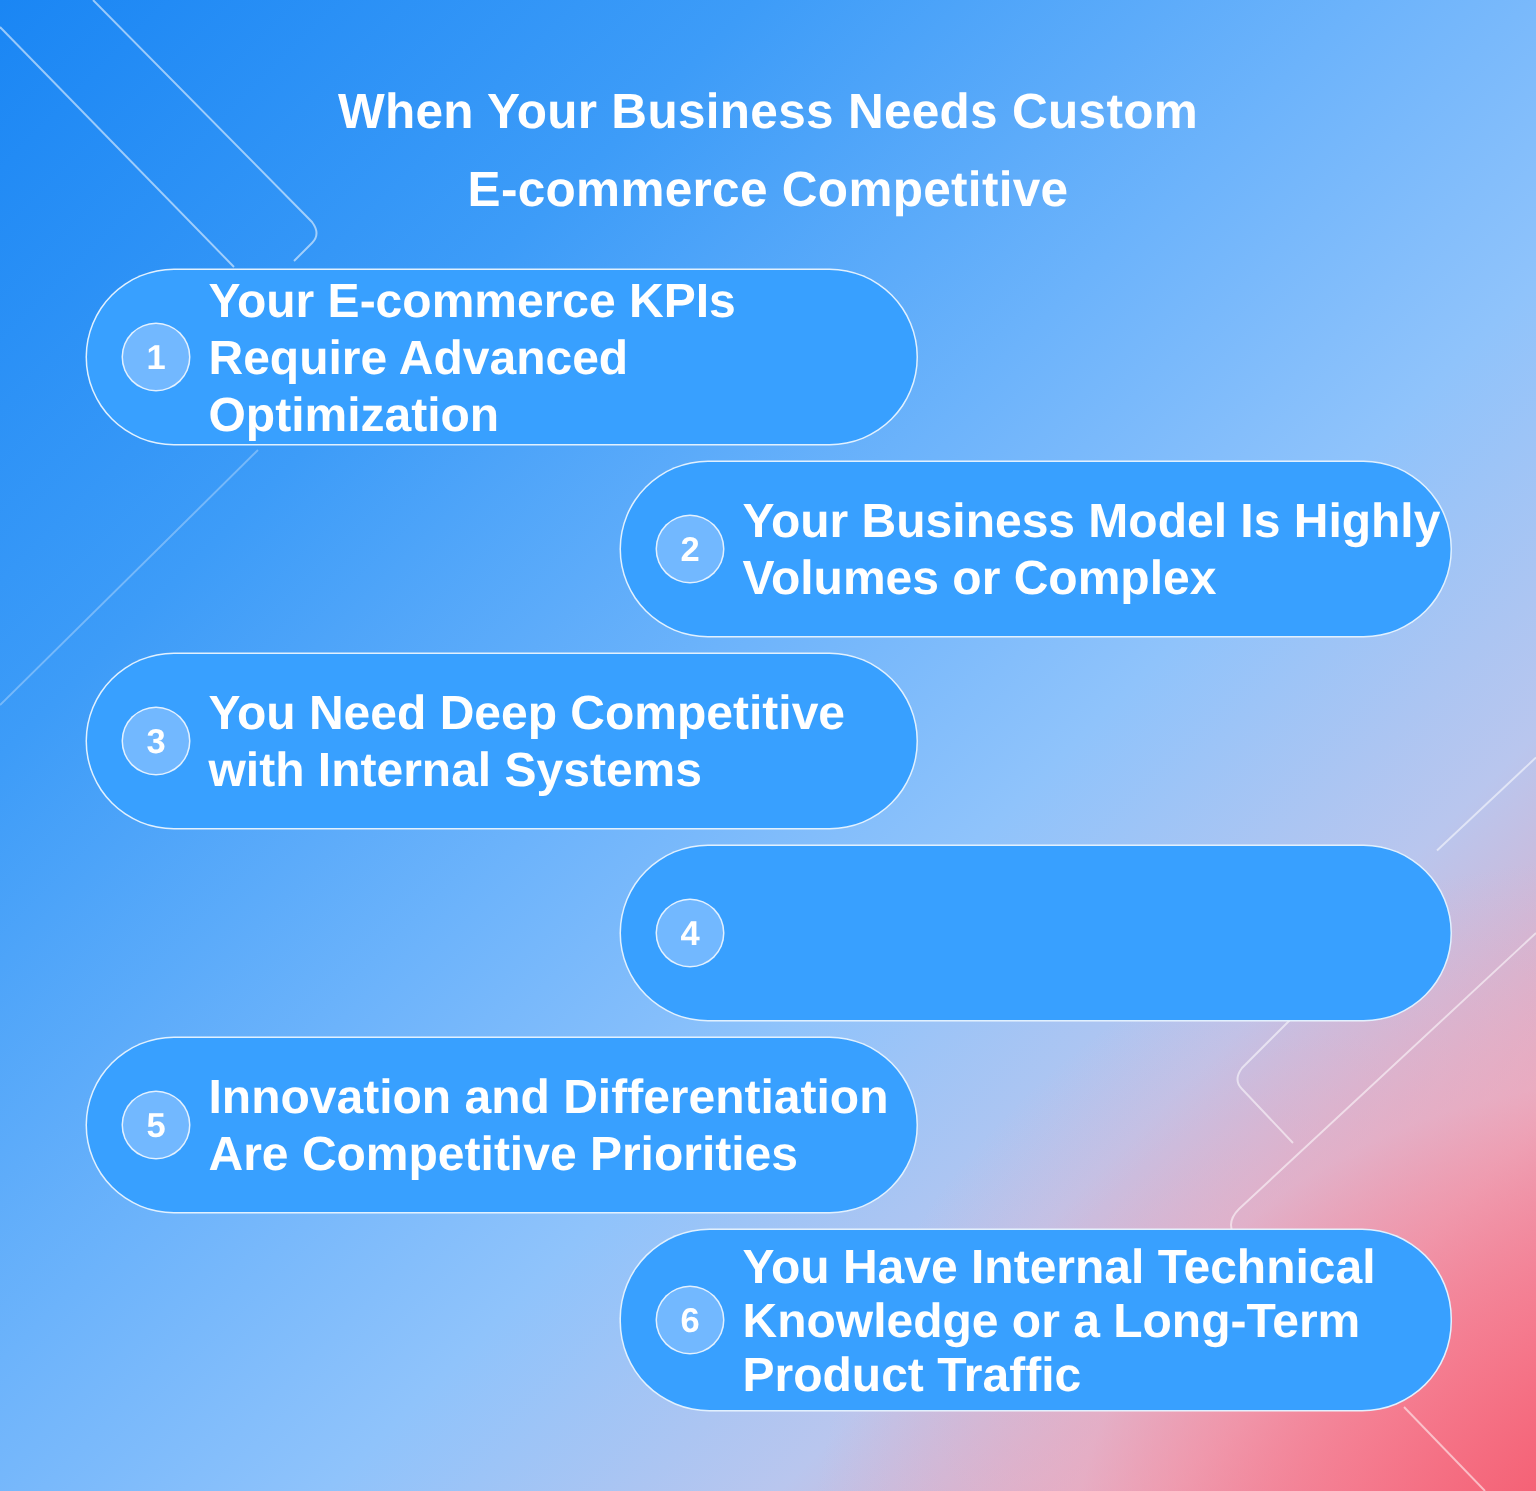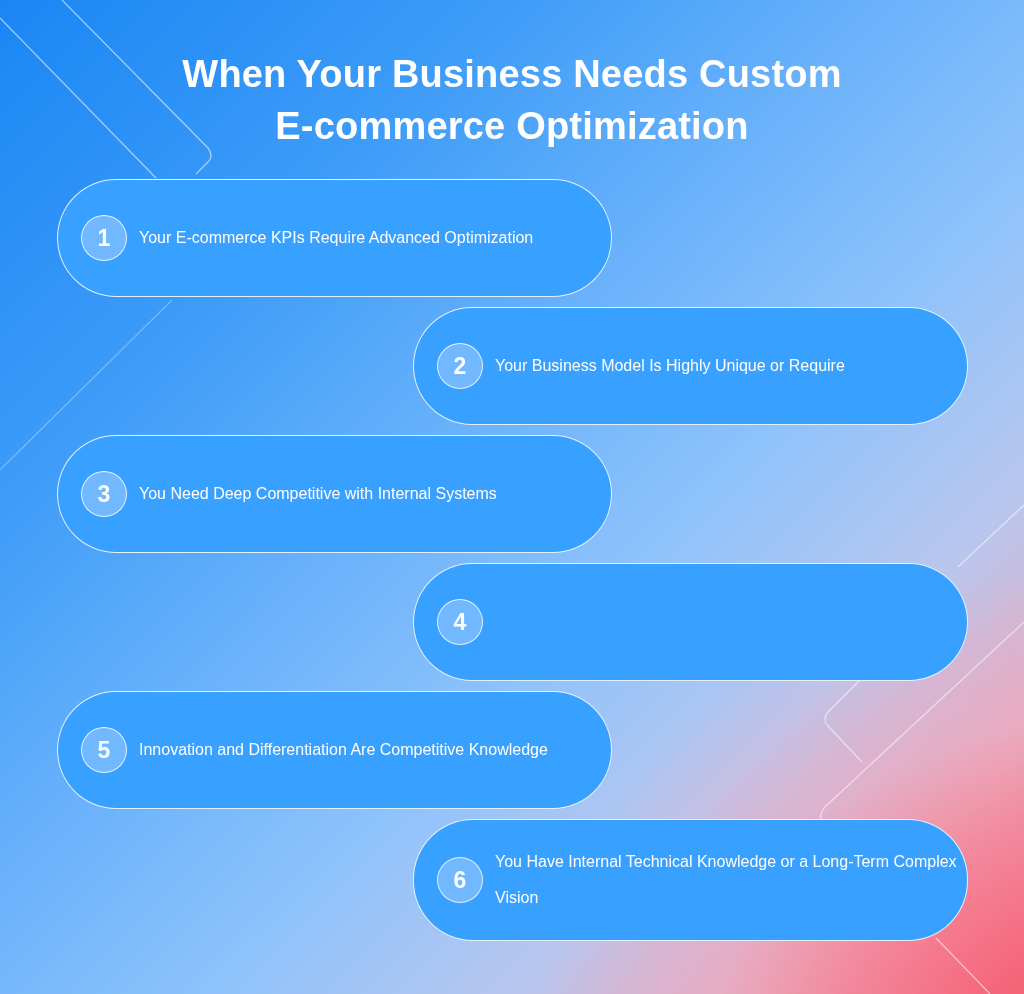--- a/index.html
+++ b/index.html
@@ -6,21 +6,21 @@
   body {
     width: 1024px; height: 994px; overflow: hidden; position: relative;
     font-family: "Liberation Sans", "DejaVu Sans", sans-serif;
     background:
       radial-gradient(ellipse 700px 600px at 1100px 1050px, rgba(244,80,100,1) 0%, rgba(246,120,140,0.85) 30%, rgba(240,170,190,0.5) 55%, rgba(200,190,230,0) 80%),
       linear-gradient(135deg, #1a86f4 0%, #3d9cf8 25%, #6cb3fb 45%, #8fc3fb 60%, #b9c6ee 75%, #e8a9bd 88%, #f46a7c 100%);
   }
   .bg-lines { position: absolute; left: 0; top: 0; width: 1024px; height: 994px; pointer-events: none; }
   .title {
     position: absolute; left: 0; top: 48px; width: 1024px; text-align: center;
-    color: #ffffff; font-weight: 700; font-size: 38px; line-height: 52px;
+    color: #ffffff; font-weight: 700; font-size: 33px; line-height: 52px;
     letter-spacing: 0.2px;
   }
   .title div { white-space: nowrap; }
   .card {
     position: absolute; box-sizing: border-box;
     background: #38a0ff; border: 1.5px solid rgba(255,255,255,0.85);
     border-radius: 60px; display: flex; align-items: center;
     color: #ffffff;
   }
   .card.left { left: 57px; width: 555px; }
@@ -28,21 +28,21 @@
   .badge {
     position: absolute; left: 23px; top: 50%; transform: translateY(-50%);
     width: 46px; height: 46px; border-radius: 50%;
     background: #72b8ff; border: 1.5px solid rgba(255,255,255,0.8);
     box-sizing: border-box;
     display: flex; align-items: center; justify-content: center;
     font-size: 23px; font-weight: 700; color: #ffffff;
   }
   .card-text {
     position: absolute; left: 81px; top: 50%; transform: translateY(-50%);
-    font-size: 16px; font-weight: 400; line-height: 38px; width: 470px;
+    font-size: 32px; font-weight: 700; line-height: 38px; width: 470px;
   }
 </style>
 </head>
 <body>
 
 <svg class="bg-lines" viewBox="0 0 1024 994">
   <g fill="none" stroke="rgba(255,255,255,0.55)" stroke-width="1.3">
 
     <path d="M 0 18 L 156 178"></path>
     <path d="M 62 0 L 208 148 Q 214 156 208 162 L 196 174"></path>
@@ -50,43 +50,43 @@
 
     <path d="M 1024 505 L 958 567"></path>
     <path d="M 860 680 L 828 712 Q 822 720 828 726 L 862 762"></path>
     <path d="M 1024 622 L 826 806 Q 818 814 822 822 L 822 830"></path>
     <path d="M 936 938 L 990 994"></path>
   </g>
 </svg>
 
 <div class="title">
   <div>When Your Business Needs Custom</div>
-  <div>E-commerce Optimization</div>
+  <div>E-commerce Competitive</div>
 </div>
 
 <div class="card left" style="top:179px;height:118px;">
   <div class="badge">1</div>
   <div class="card-text">Your E-commerce KPIs Require Advanced Optimization</div>
 </div>
 
 <div class="card right" style="top:307px;height:118px;">
   <div class="badge">2</div>
-  <div class="card-text">Your Business Model Is Highly Unique or Require</div>
+  <div class="card-text">Your Business Model Is Highly Volumes or Complex</div>
 </div>
 
 <div class="card left" style="top:435px;height:118px;">
   <div class="badge">3</div>
   <div class="card-text">You Need Deep Competitive with Internal Systems</div>
 </div>
 
 <div class="card right" style="top:563px;height:118px;">
   <div class="badge">4</div>
 </div>
 
 <div class="card left" style="top:691px;height:118px;">
   <div class="badge">5</div>
-  <div class="card-text">Innovation and Differentiation Are Competitive Knowledge</div>
+  <div class="card-text">Innovation and Differentiation Are Competitive Priorities</div>
 </div>
 
 <div class="card right" style="top:819px;height:122px;">
   <div class="badge">6</div>
-  <div class="card-text" style="line-height:36px;">You Have Internal Technical Knowledge or a Long-Term Complex Vision</div>
+  <div class="card-text" style="line-height:36px;">You Have Internal Technical Knowledge or a Long-Term Product Traffic</div>
 </div>
 
 </body></html>

